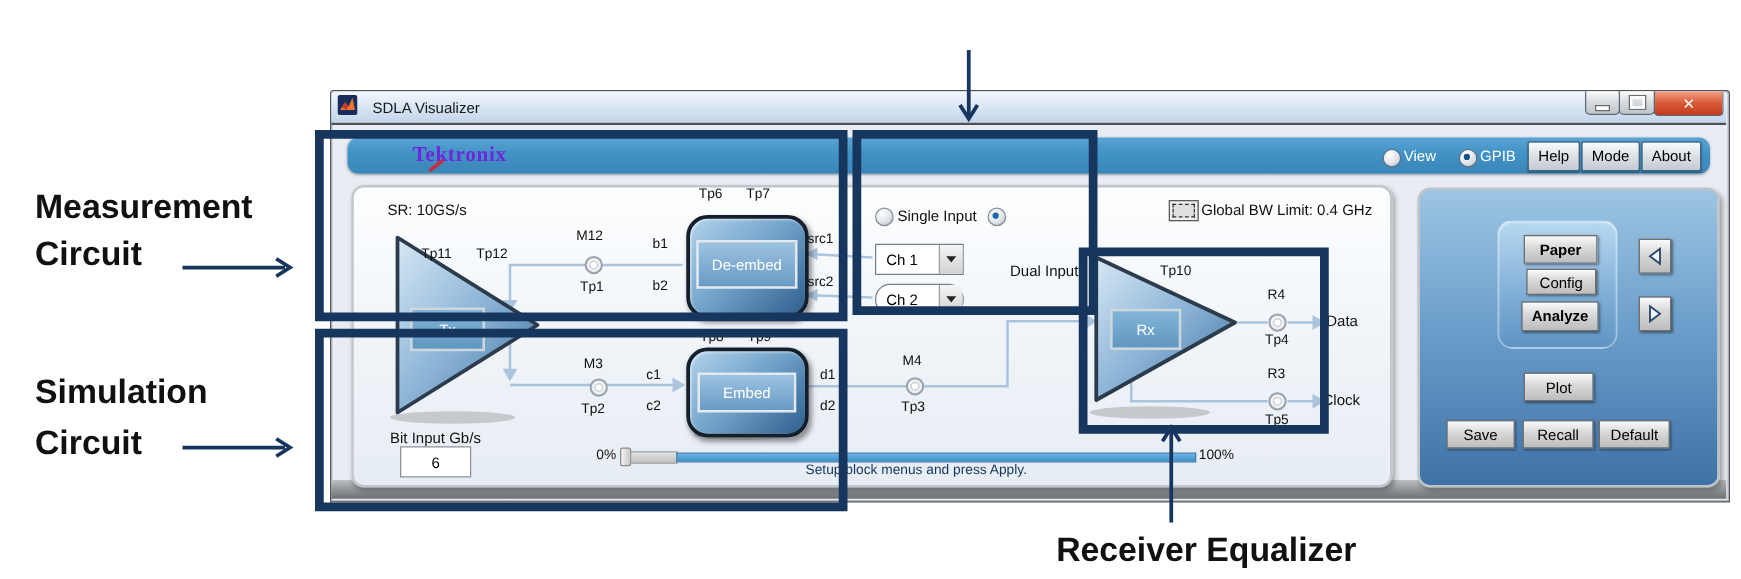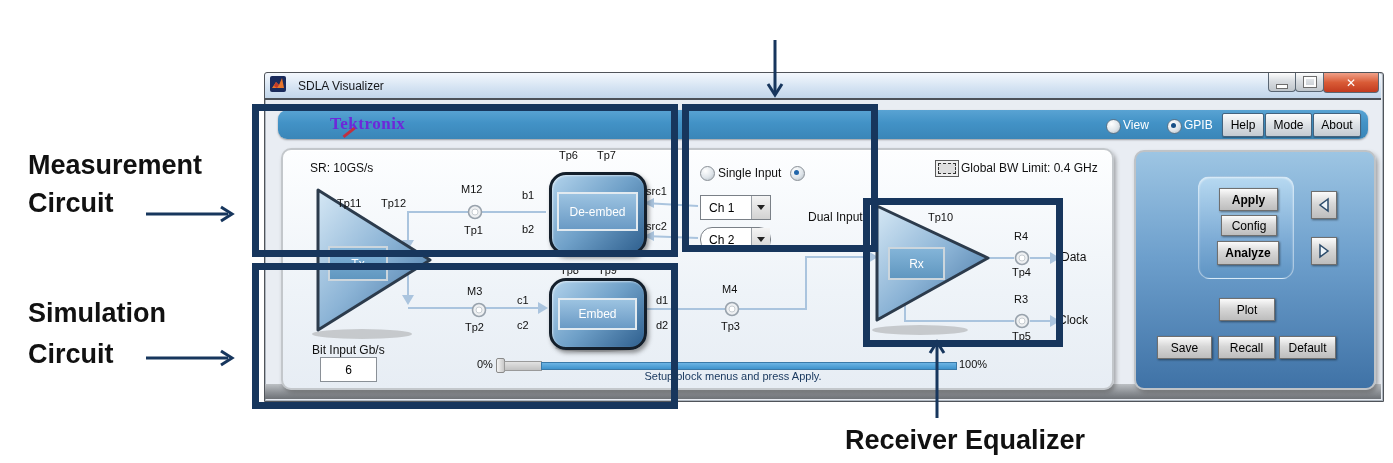--- a/index.html
+++ b/index.html
@@ -257,21 +257,21 @@
 
   <div class="abs lbl12" style="left:312px;top:343px;">Bit Input Gb/s</div>
   <div class="abs field" style="left:320px;top:357px;width:55px;height:23px;">6</div>
   <div class="abs lbl" style="left:477px;top:358px;">0%</div>
   <div class="abs knob"></div>
   <div class="abs grayseg"></div>
   <div class="abs bluebarp"></div>
   <div class="abs lbl" style="left:959px;top:358px;">100%</div>
   <div class="abs status" style="left:563px;top:370px;width:340px;">Setup block menus and press Apply.</div>
 
-  <div class="abs btn bold" style="left:1219px;top:188px;width:57px;height:21px;">Apply</div>
+  <div class="abs btn bold" style="left:1219px;top:188px;width:57px;height:21px;">Paper</div>
   <div class="abs btn" style="left:1221px;top:215px;width:54px;height:19px;">Config</div>
   <div class="abs btn bold" style="left:1217px;top:241px;width:60px;height:22px;">Analyze</div>
   <div class="abs btn" style="left:1311px;top:191px;width:24px;height:26px;">
     <svg width="14" height="16">
         <polygon points="11,2 3,8 11,14" fill="#eef4f9" stroke="#2a4a6a" stroke-width="1.5"></polygon>
       </svg>
   </div>
   <div class="abs btn" style="left:1311px;top:237px;width:24px;height:26px;">
     <svg width="14" height="16">
         <polygon points="3,2 11,8 3,14" fill="#eef4f9" stroke="#2a4a6a" stroke-width="1.5"></polygon>

